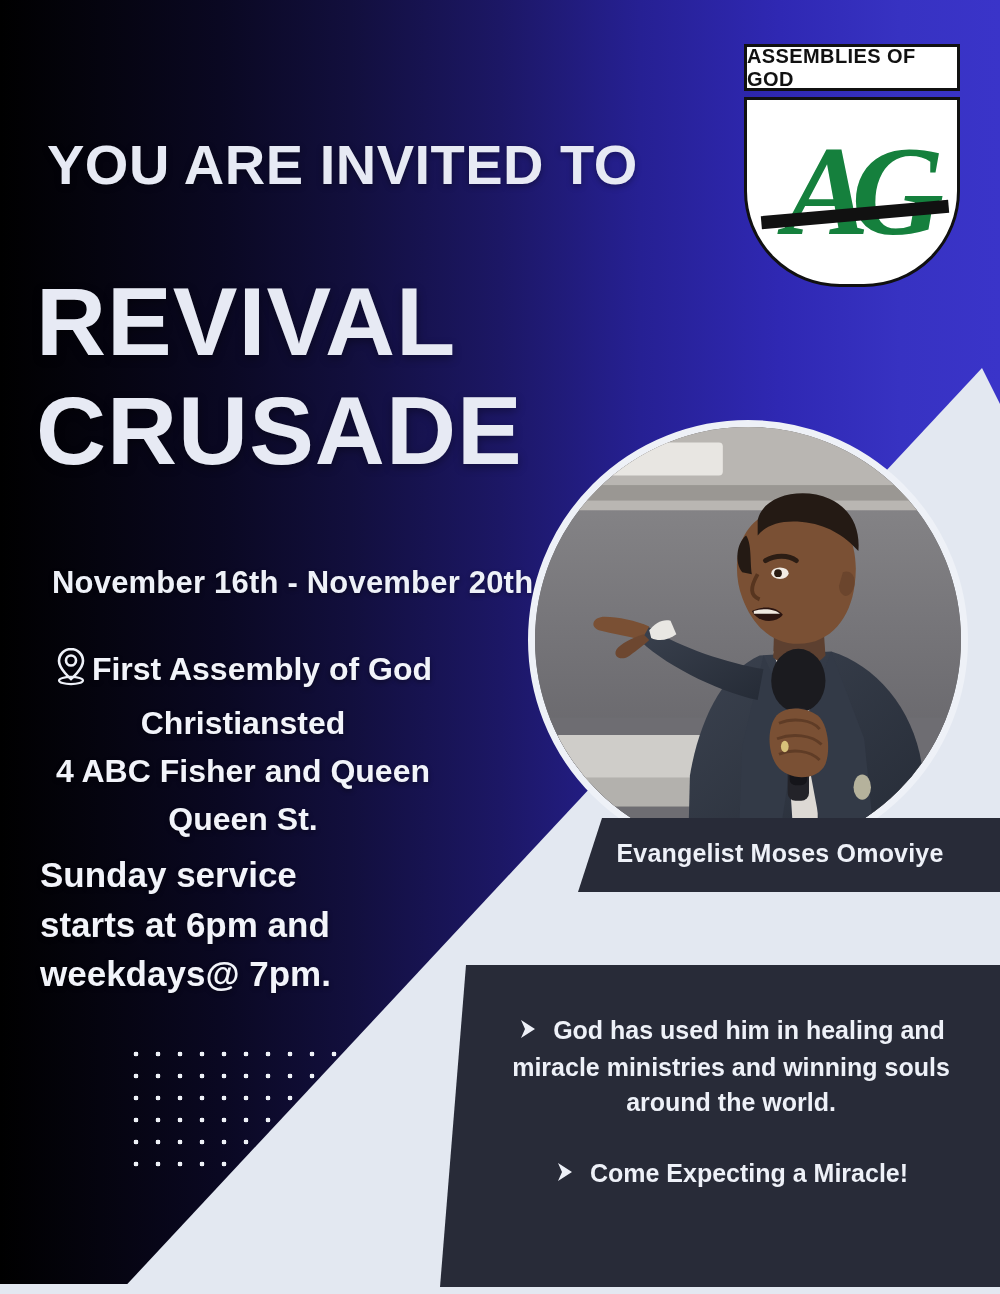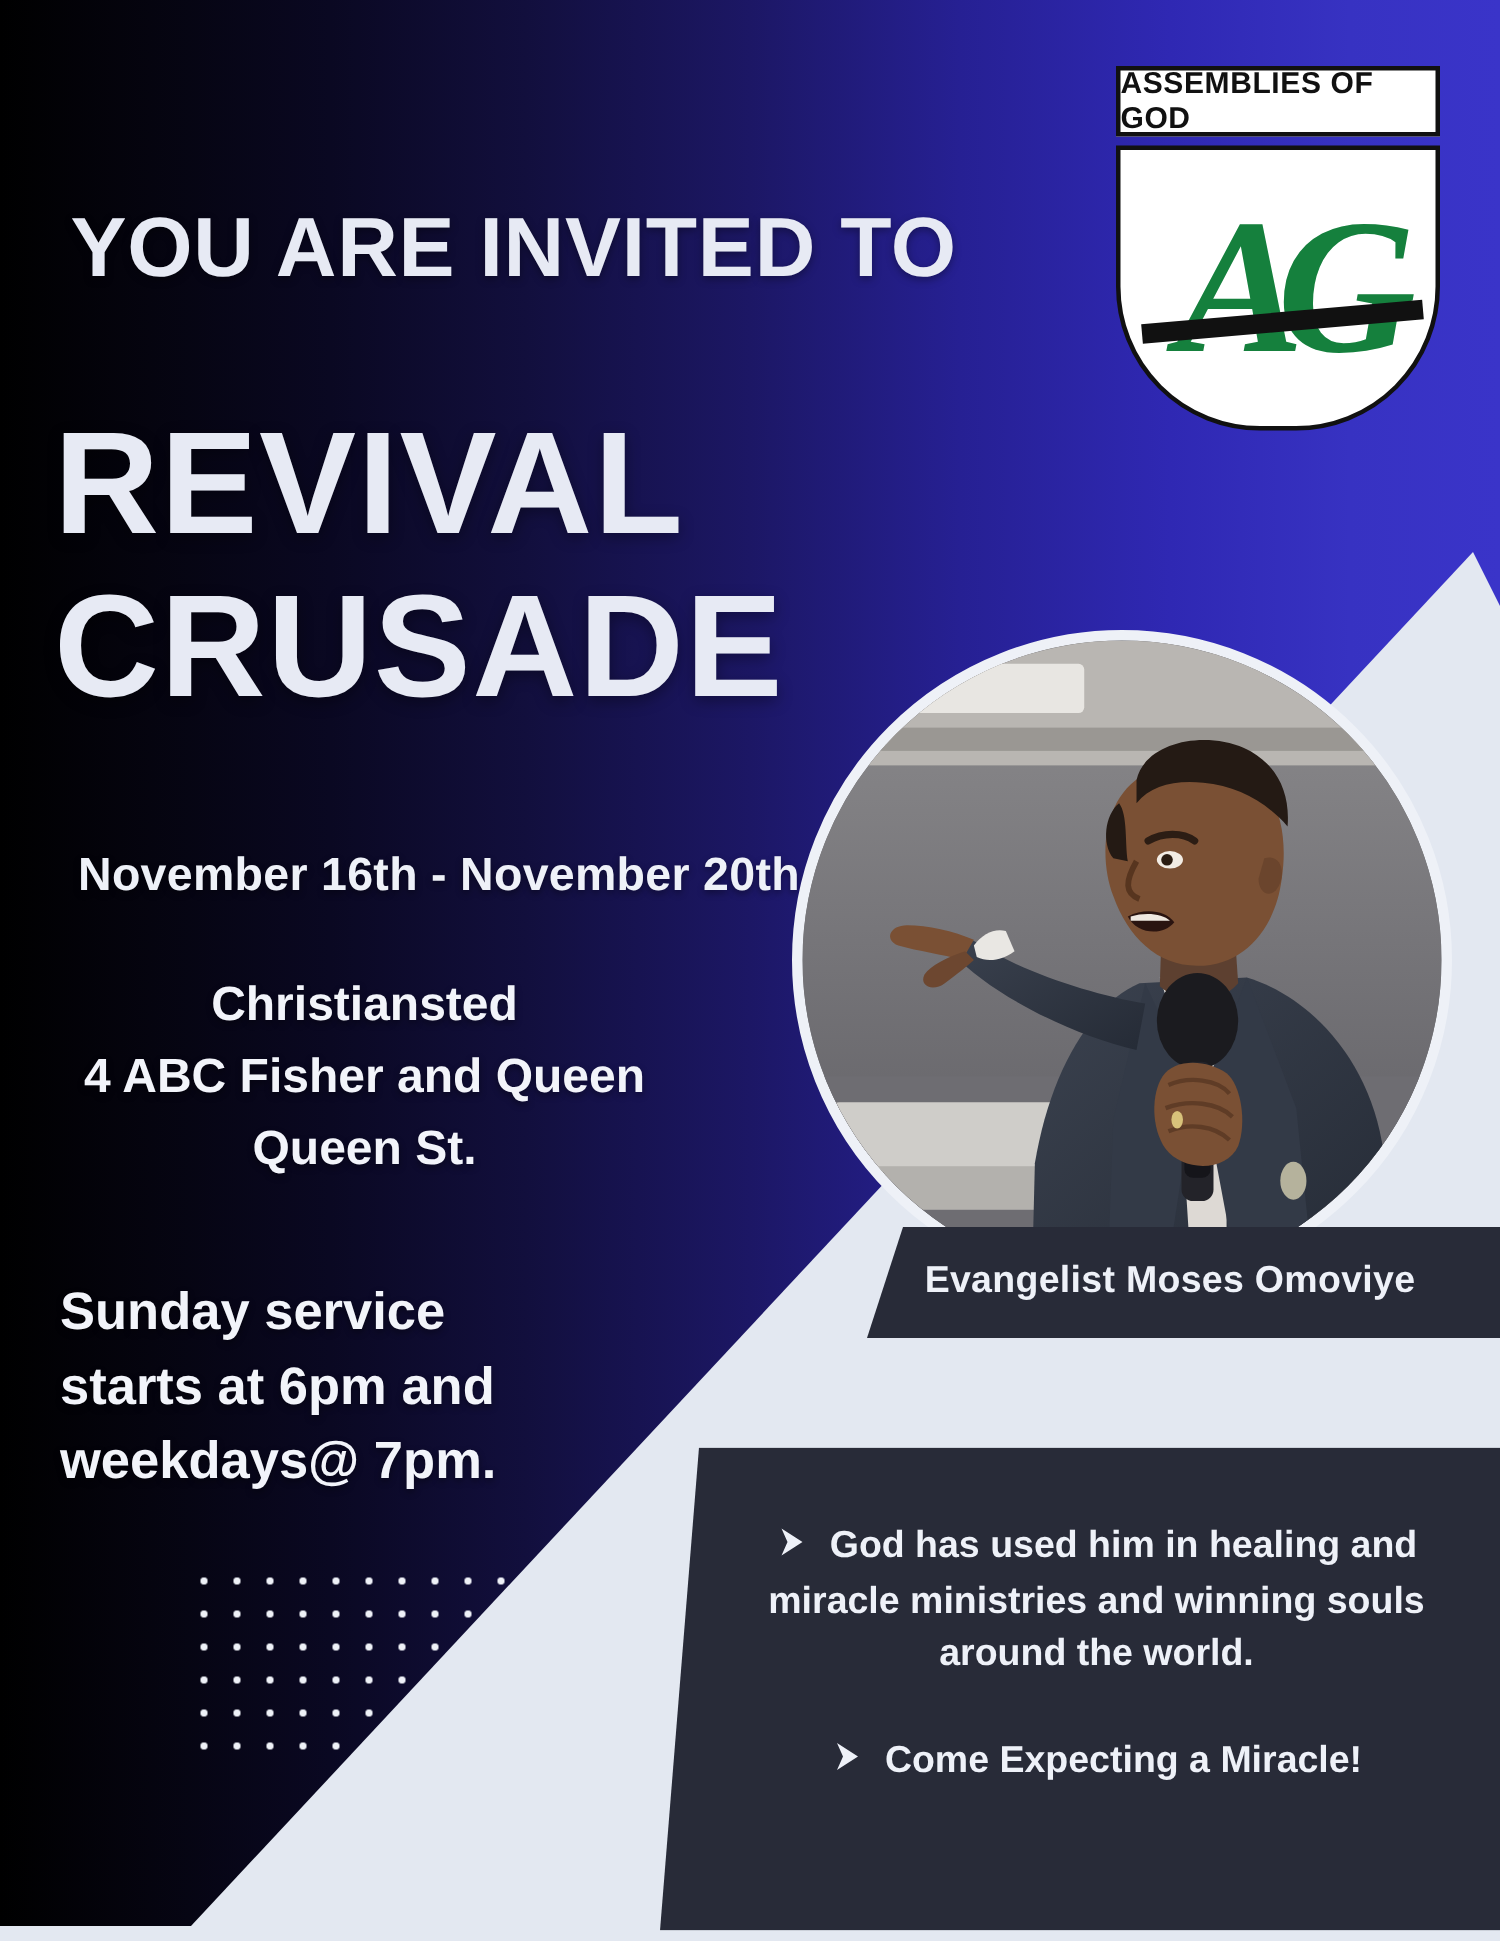--- a/index.html
+++ b/index.html
@@ -184,20 +184,29 @@
   <div class="invited">YOU ARE INVITED TO</div>
 
   <div class="title">
     <span class="l1">REVIVAL</span>
     <span class="l2">CRUSADE</span>
   </div>
 
   <div class="dates">November 16th - November 20th</div>
 
   <div class="venue">
+    <span class="line">
+      <span class="pin">
+        <svg width="34" height="40" viewBox="0 0 34 40">
+          <path d="M17 3 C10.4 3 5 8.4 5 15 C5 23 17 33 17 33 C17 33 29 23 29 15 C29 8.4 23.6 3 17 3 Z" fill="none" stroke="#eef1f8" stroke-width="2.6"></path>
+          <circle cx="17" cy="14.5" r="5" fill="none" stroke="#eef1f8" stroke-width="2.6"></circle>
+          <ellipse cx="17" cy="34.5" rx="12" ry="3.6" fill="none" stroke="#eef1f8" stroke-width="2.2"></ellipse>
+        </svg>
+      </span><span>First Assembly of God</span>
+    </span>
     <span class="line">Christiansted</span>
     <span class="line">4 ABC Fisher and Queen</span>
     <span class="line">Queen St.</span>
   </div>
 
   <div class="times">
     <span class="line">Sunday service</span>
     <span class="line">starts at 6pm and</span>
     <span class="line">weekdays@ 7pm.</span>
   </div>

